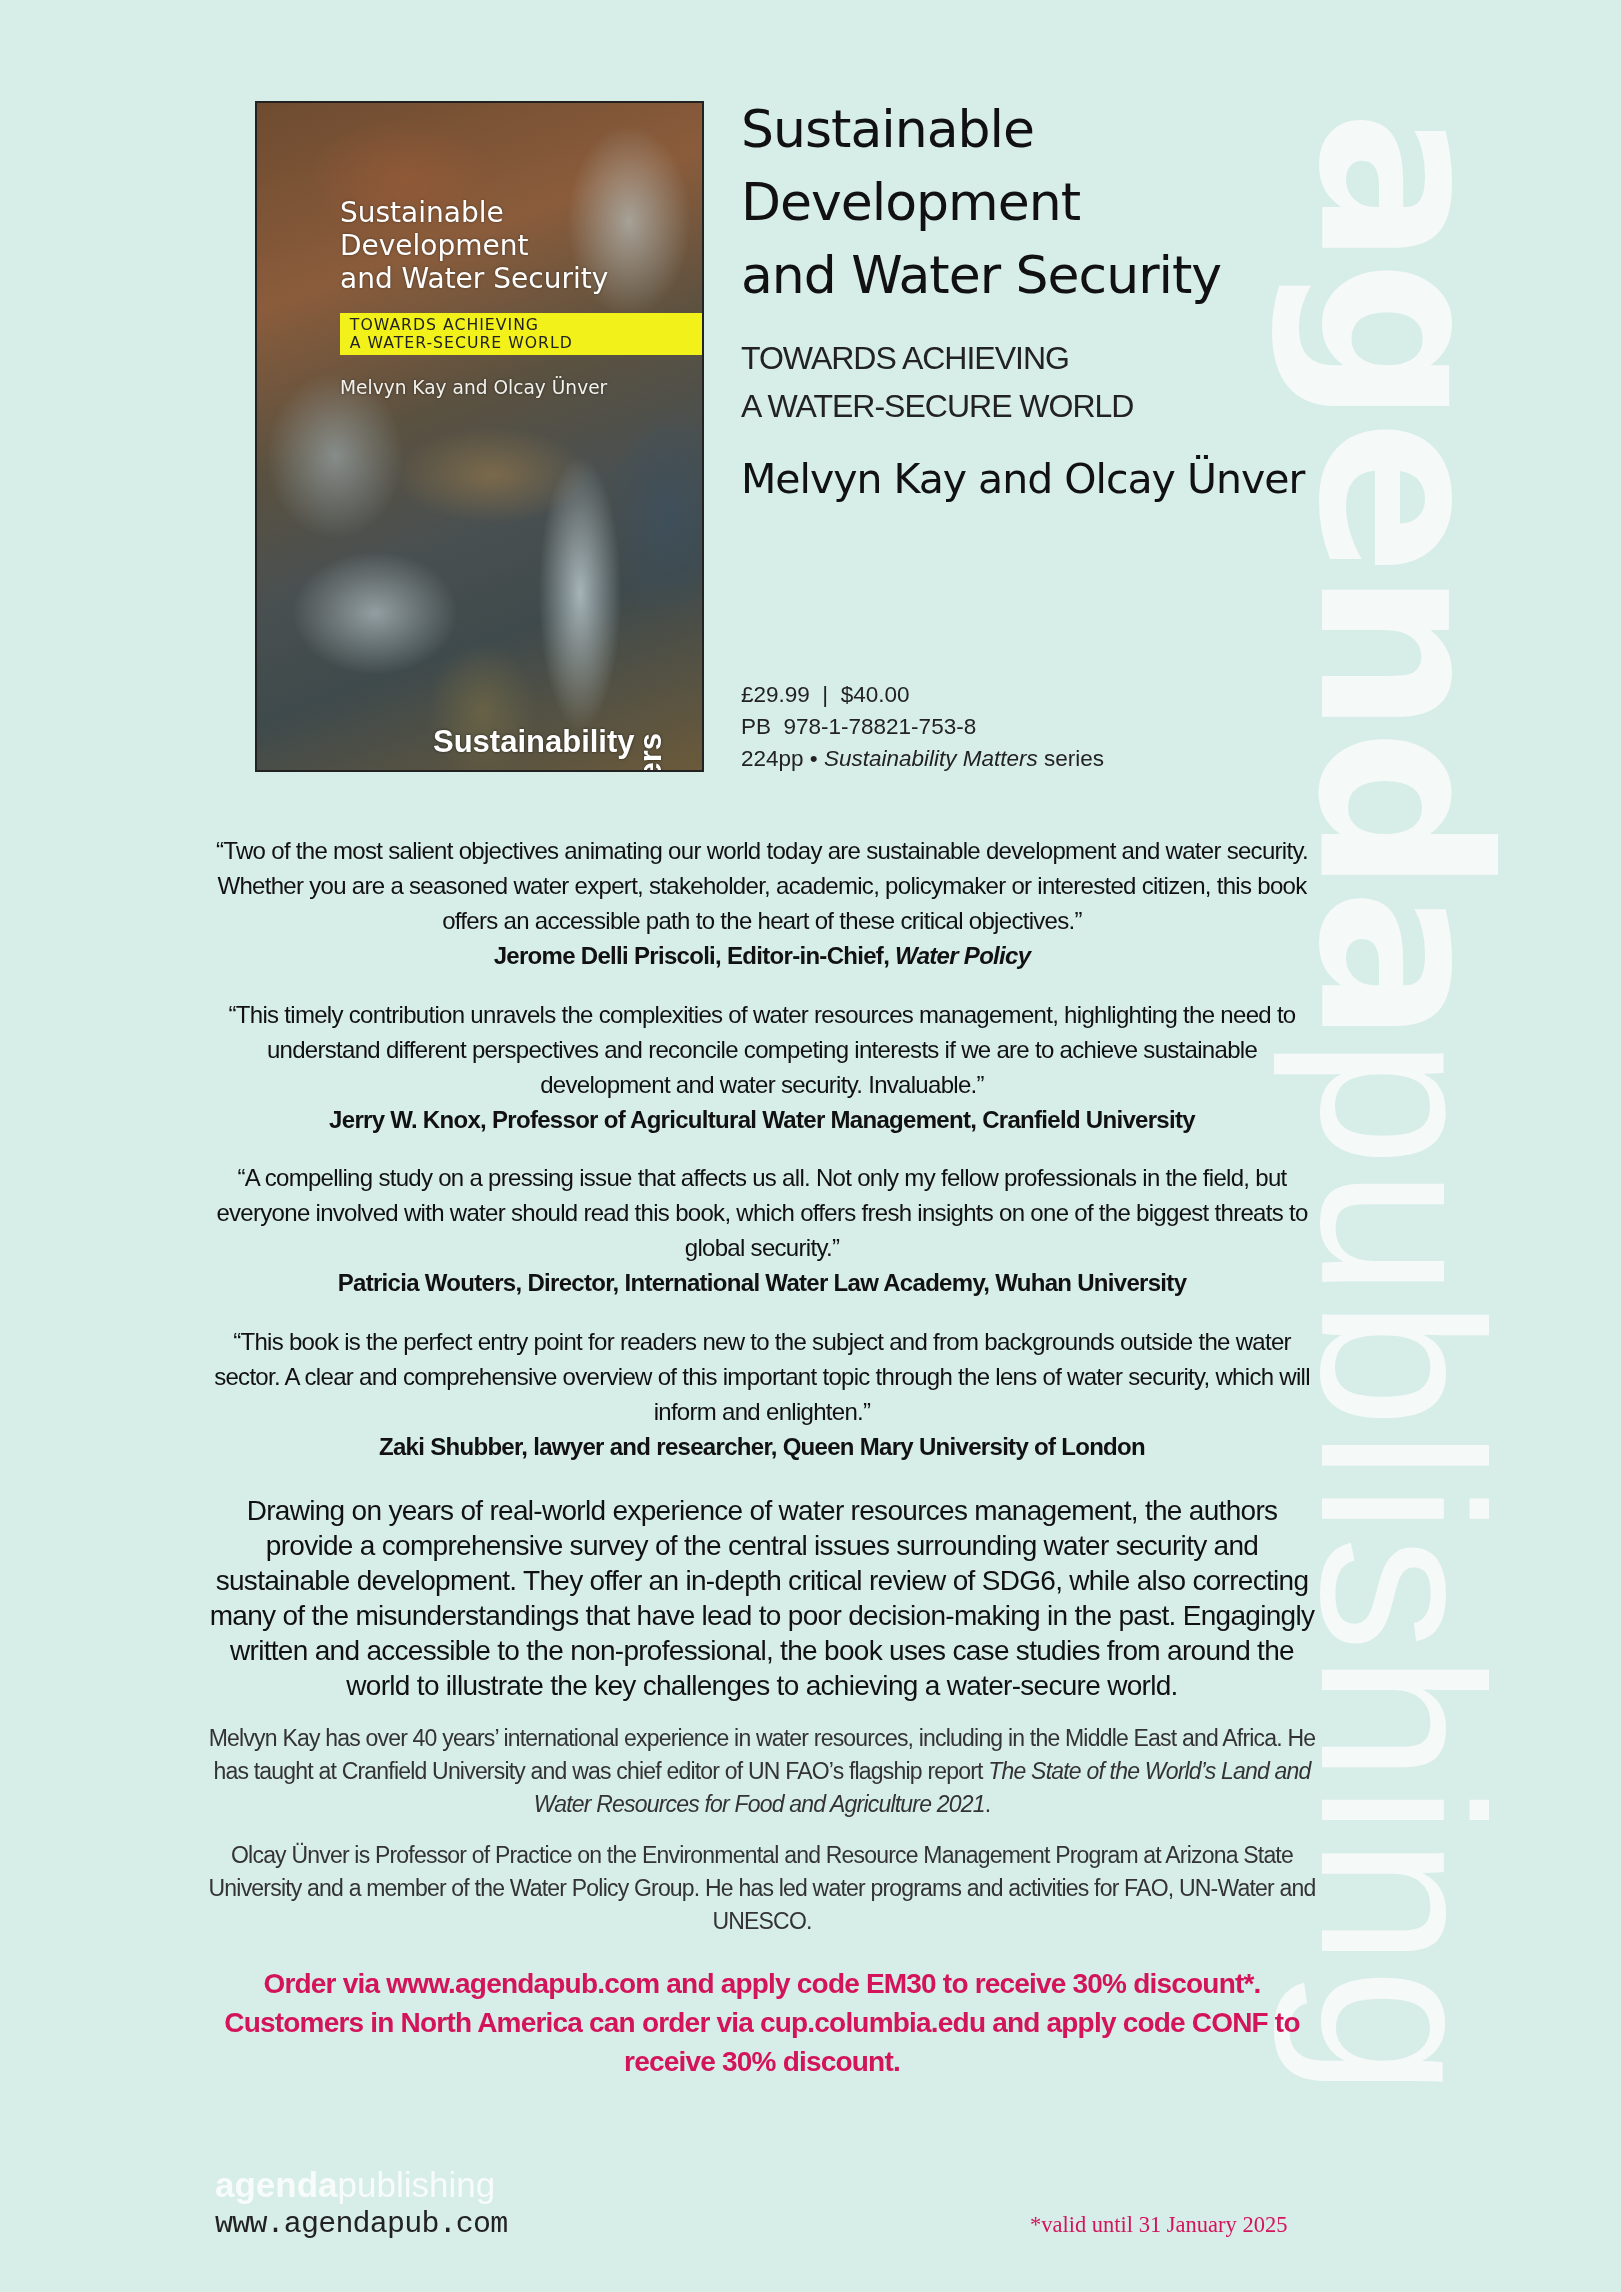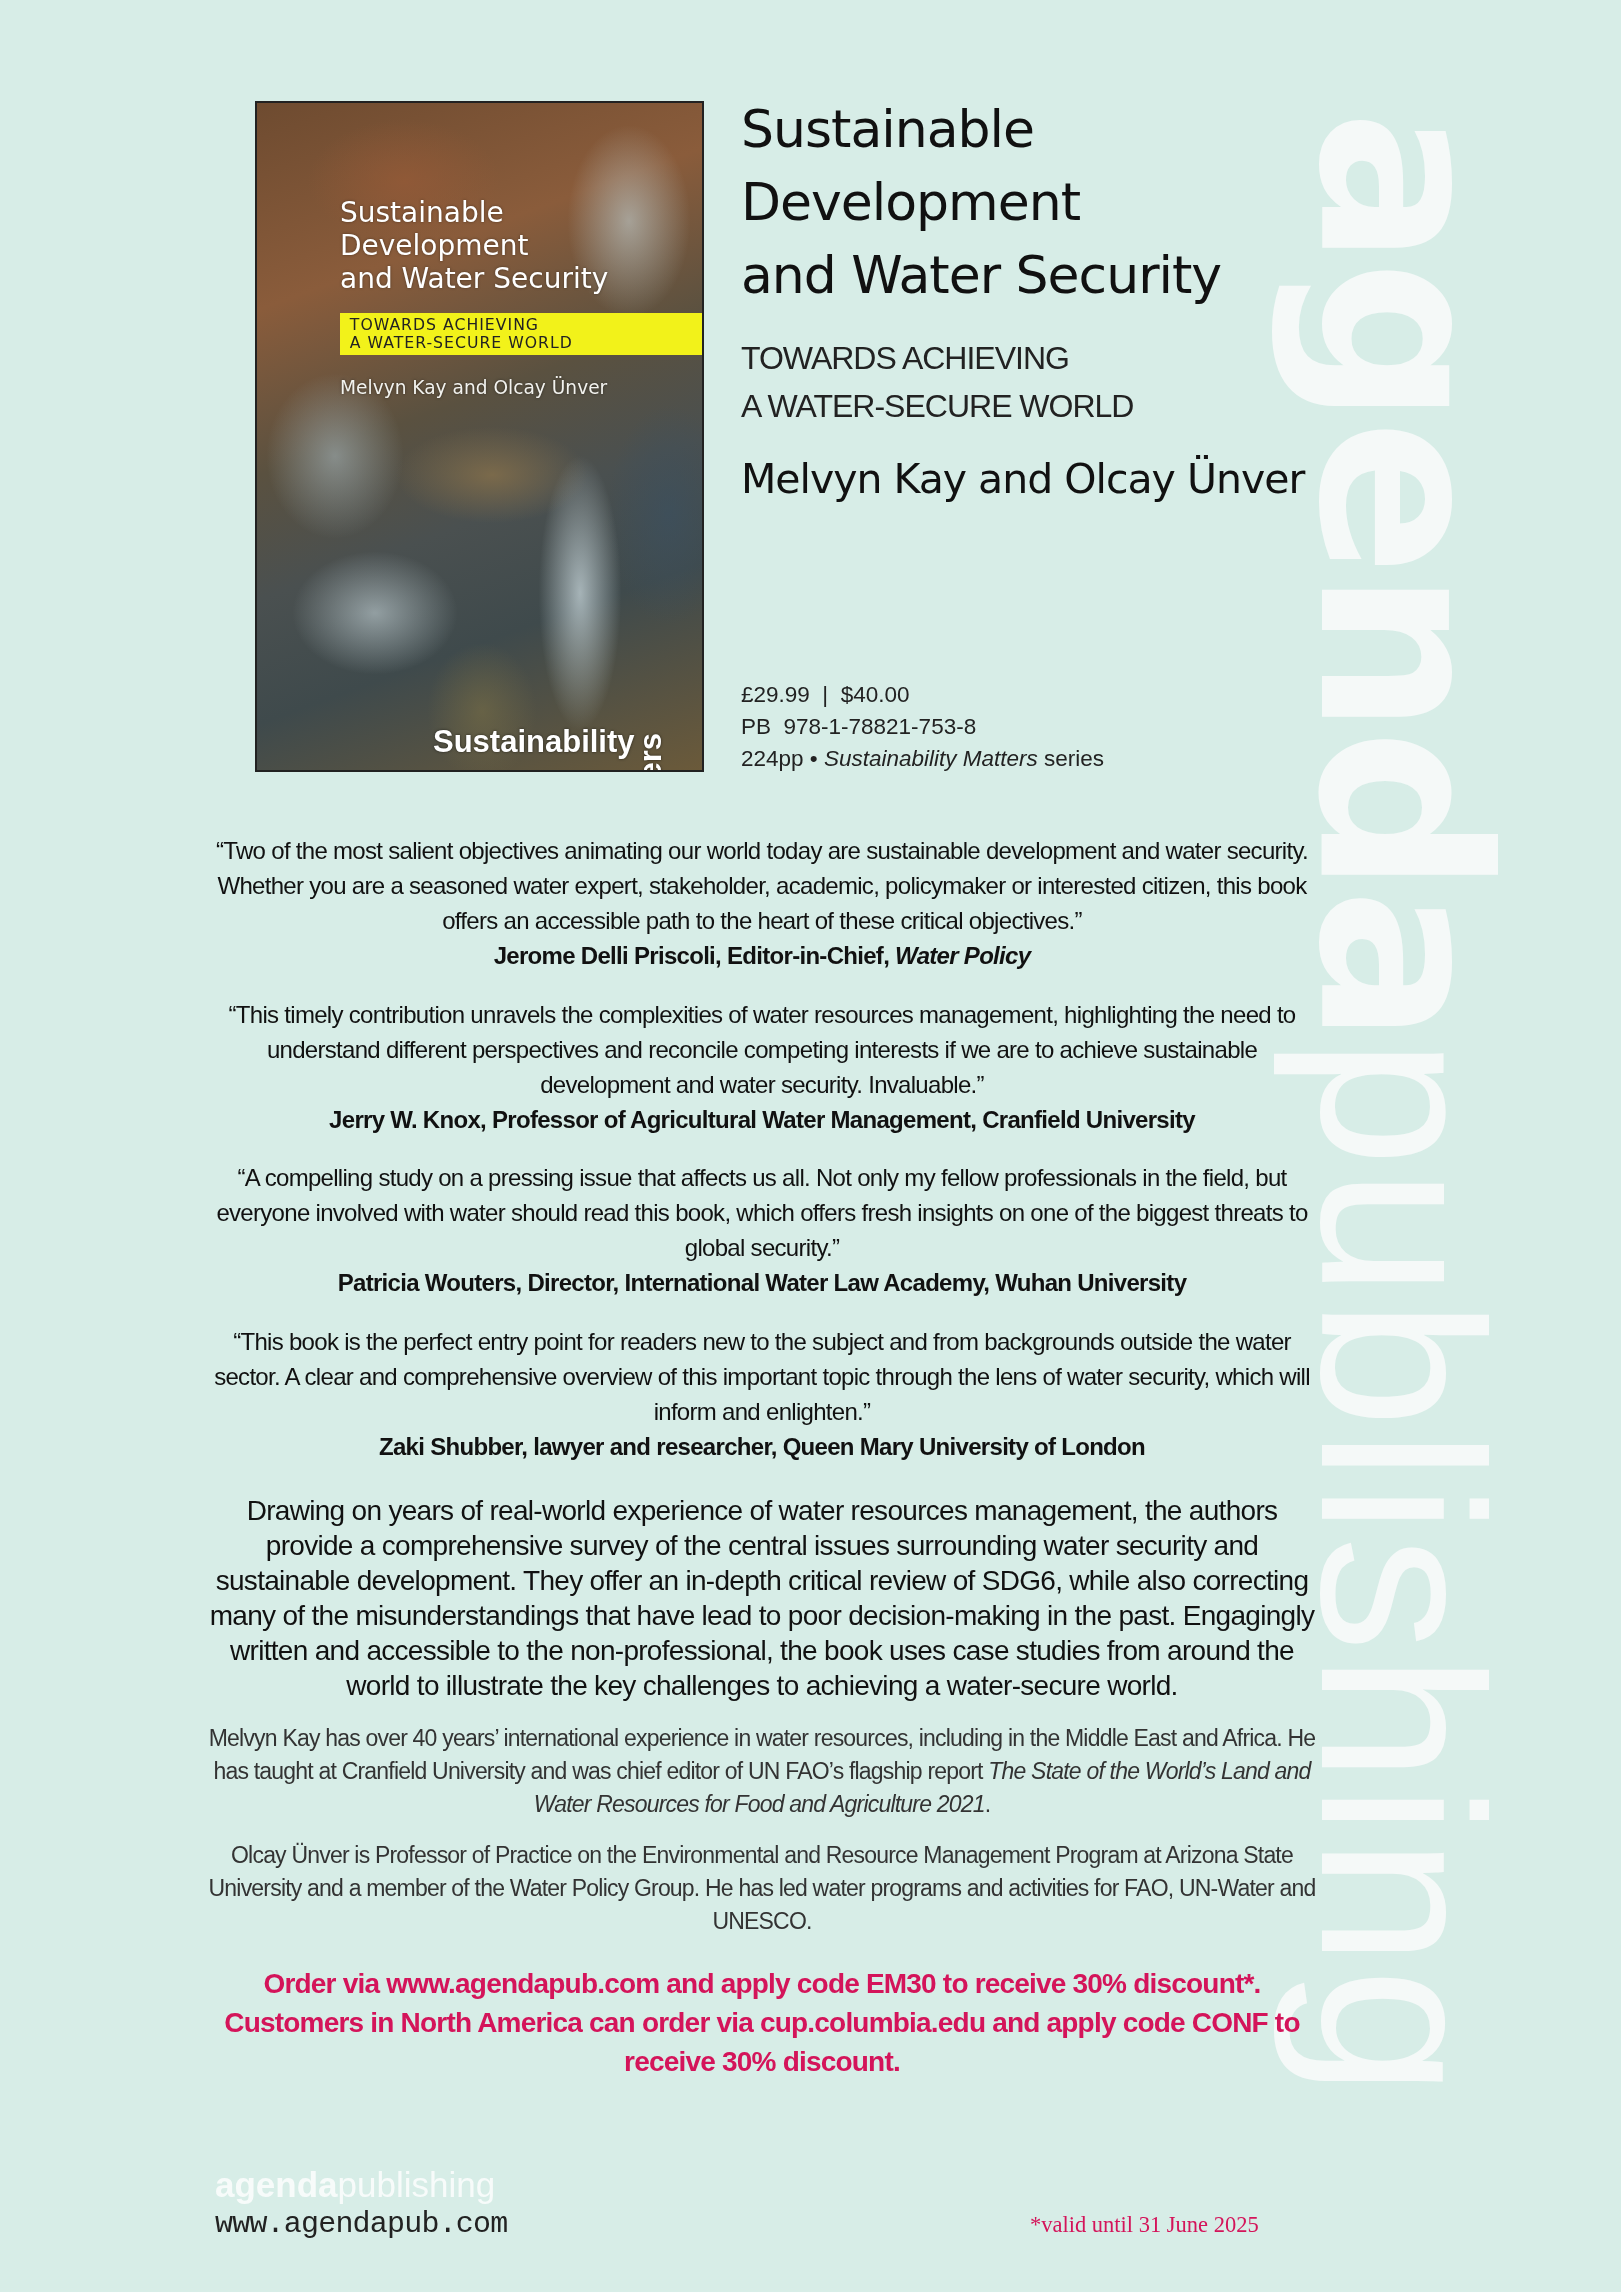--- a/index.html
+++ b/index.html
@@ -228,14 +228,14 @@
   <p class="description">Drawing on years of real-world experience of water resources management, the authors provide a comprehensive survey of the central issues surrounding water security and sustainable development. They offer an in-depth critical review of SDG6, while also correcting many of the misunderstandings that have lead to poor decision-making in the past. Engagingly written and accessible to the non-professional, the book uses case studies from around the world to illustrate the key challenges to achieving a water-secure world.</p>
 
   <p class="bio"><span>Melvyn Kay has over 40 years’ international experience in water resources, including in the Middle East and Africa. He has taught at Cranfield University and was chief editor of UN FAO’s flagship report </span><span class="italic">The State of the World’s Land and Water Resources for Food and Agriculture 2021</span><span>.</span></p>
   <p class="bio">Olcay Ünver is Professor of Practice on the Environmental and Resource Management Program at Arizona State University and a member of the Water Policy Group. He has led water programs and activities for FAO, UN-Water and UNESCO.</p>
 
   <p class="cta">Order via www.agendapub.com and apply code EM30 to receive 30% discount*. Customers in North America can order via cup.columbia.edu and apply code CONF to receive 30% discount.</p>
 </div>
 
 <div class="footer-logo"><span class="bold">agenda</span><span>publishing</span></div>
 <div class="footer-url">www.agendapub.com</div>
-<div class="footer-validity">*valid until 31 June 2025</div>
+<div class="footer-validity">*valid until 31 January 2025</div>
 
 
 </body></html>

